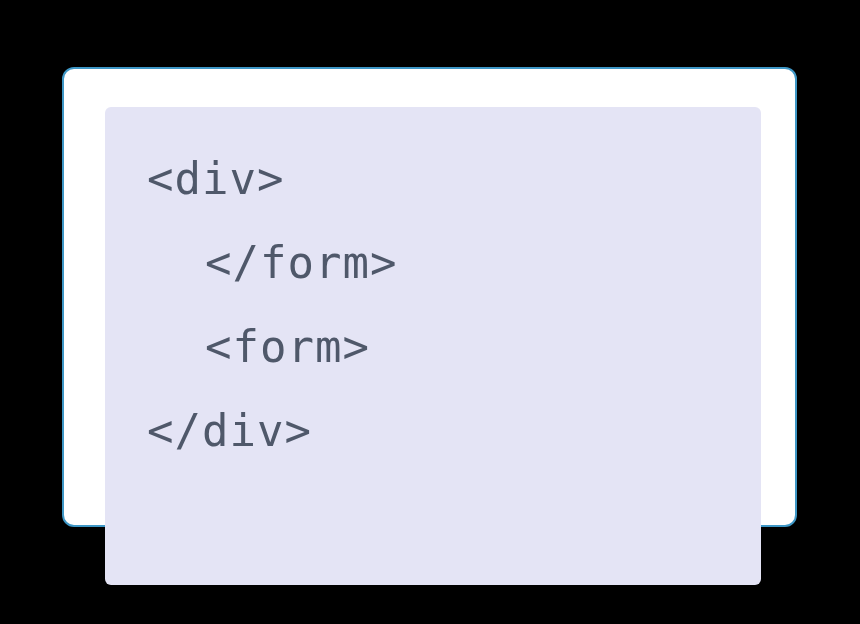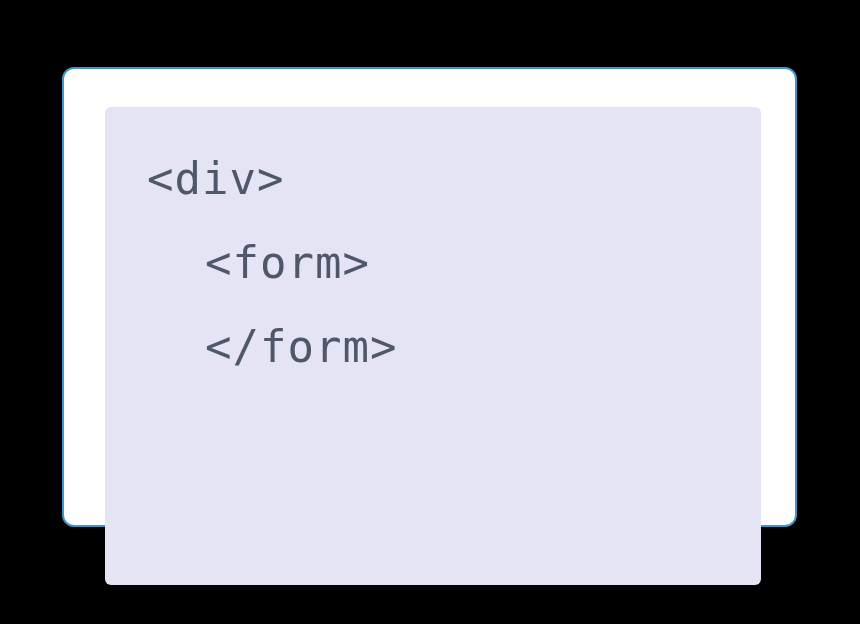--- a/index.html
+++ b/index.html
@@ -55,17 +55,18 @@
     padding-left: 58px;
   }
 </style>
 </head>
 <body>
 
 <div class="stage">
   <div class="card">
     <div class="code-block">
       <div class="code-line">&lt;div&gt;</div>
+      <div class="code-line indent">&lt;/form&gt;</div>
       <div class="code-line indent">&lt;form&gt;</div>
-      <div class="code-line indent">&lt;/form&gt;</div>
+      <div class="code-line">&lt;/div&gt;</div>
     </div>
   </div>
 </div>
 
 </body></html>

